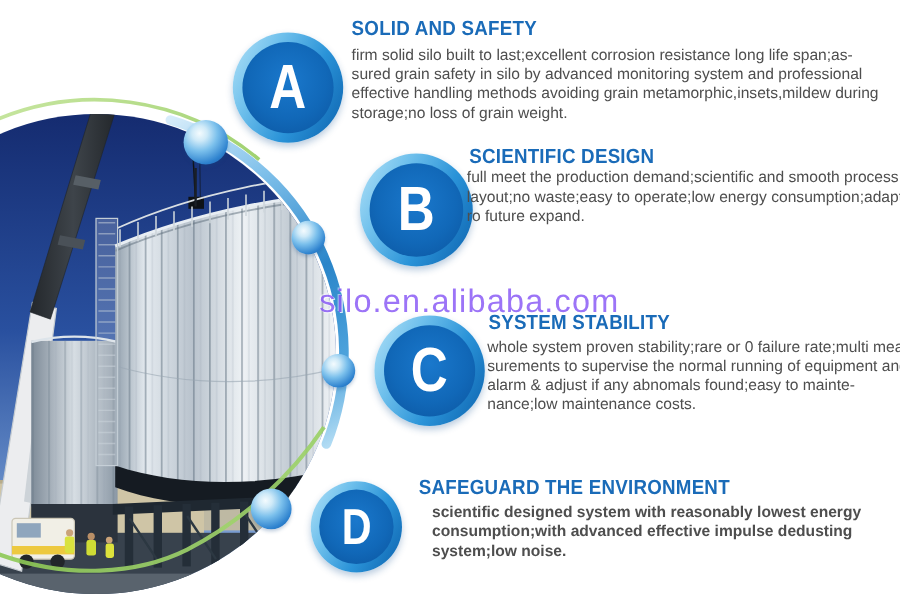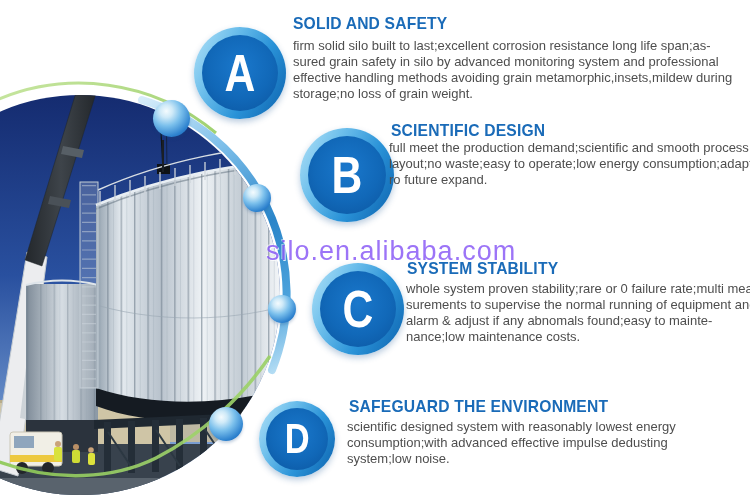--- a/index.html
+++ b/index.html
@@ -48,21 +48,21 @@
     letter-spacing:.2px;white-space:nowrap;transform:scaleX(.92);
     transform-origin:left top;z-index:10;
   }
   .sec-body{
     position:absolute;color:#4e4e4e;font-size:13px;line-height:16px;
     white-space:pre-line;z-index:10;
   }
   #title-a{left:293px;top:14px;} #body-a{left:293px;top:38px;width:474px;}
   #title-b{left:391px;top:121px;} #body-b{left:389px;top:140px;width:372px;}
   #title-c{left:407px;top:259px;} #body-c{left:406px;top:281px;width:356px;}
-  #title-d{left:349px;top:397px;} #body-d{left:347px;top:419px;width:376px;}
+  #title-d{left:349px;top:397px;} #body-d{left:360px;top:419px;width:376px;font-weight:bold;}
   
   #watermark{
     position:absolute;left:266px;top:236px;z-index:30;
     font-size:27px;letter-spacing:1px;color:#8b5cf6;opacity:.85;
     text-shadow:1px 1px 0 rgba(255,255,255,.95), -1px -1px 0 rgba(255,255,255,.6);
     white-space:nowrap;
   }
 </style>
 </head>
 <body>

